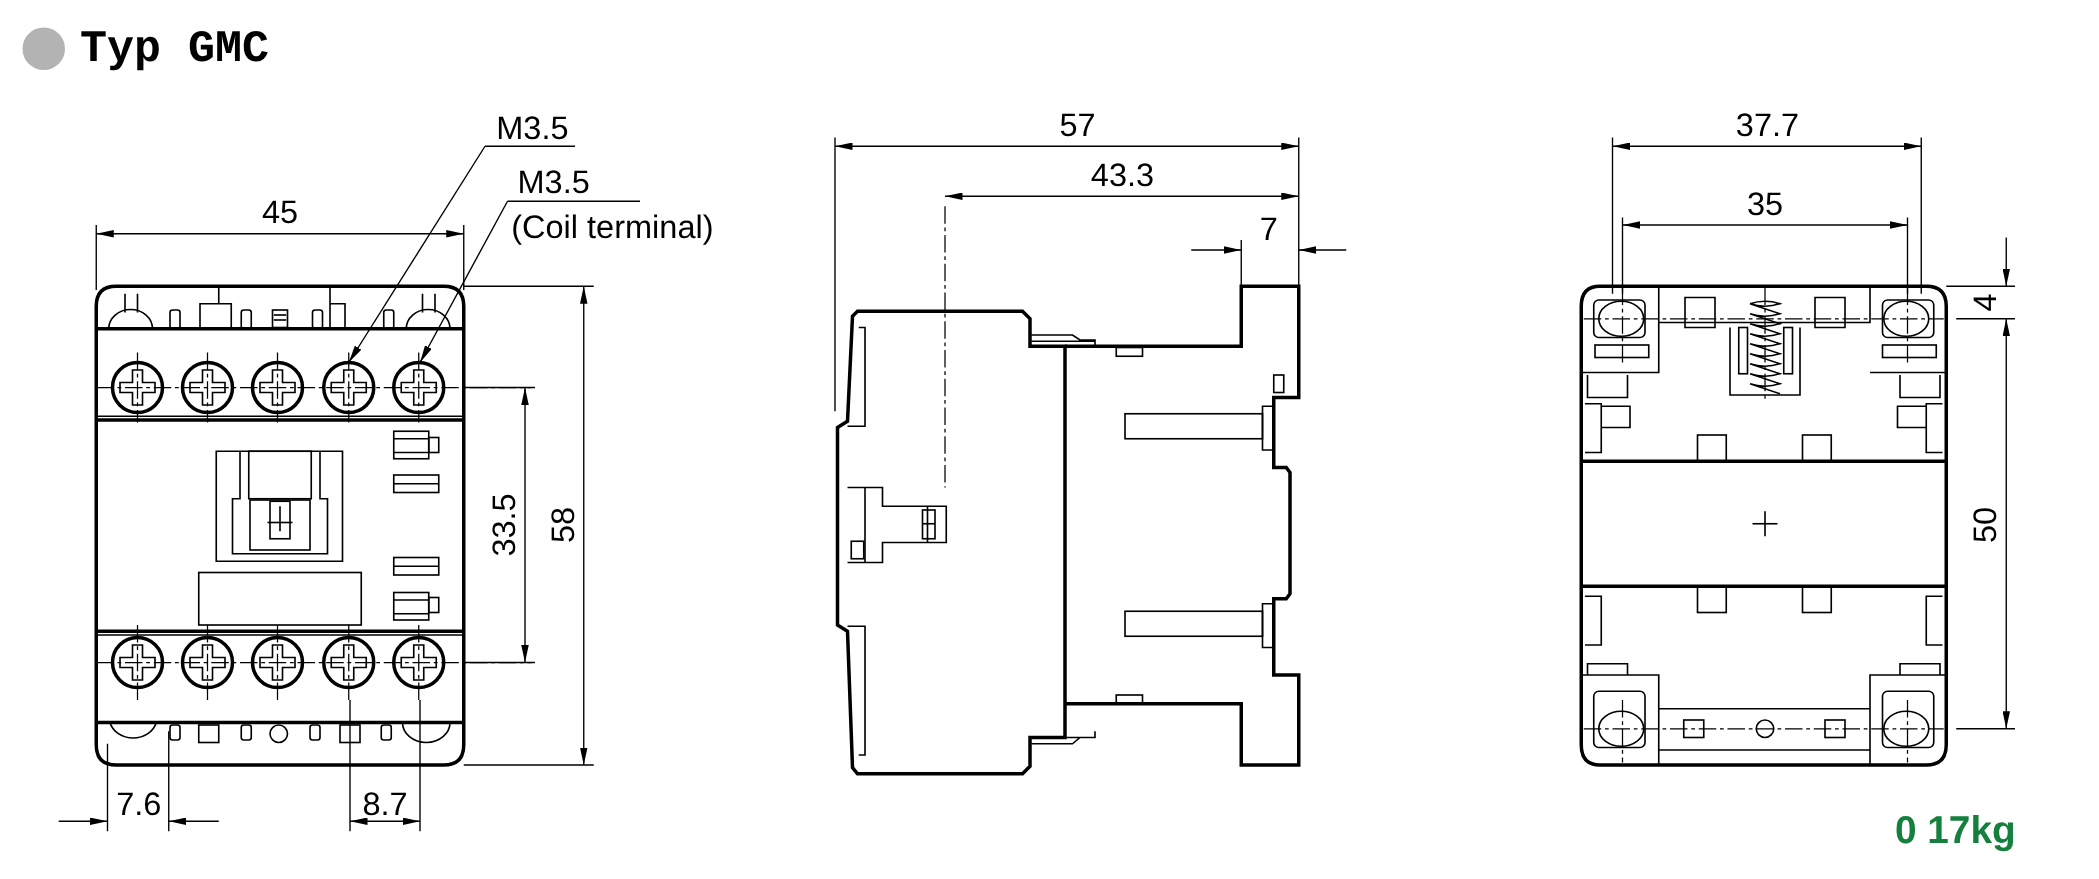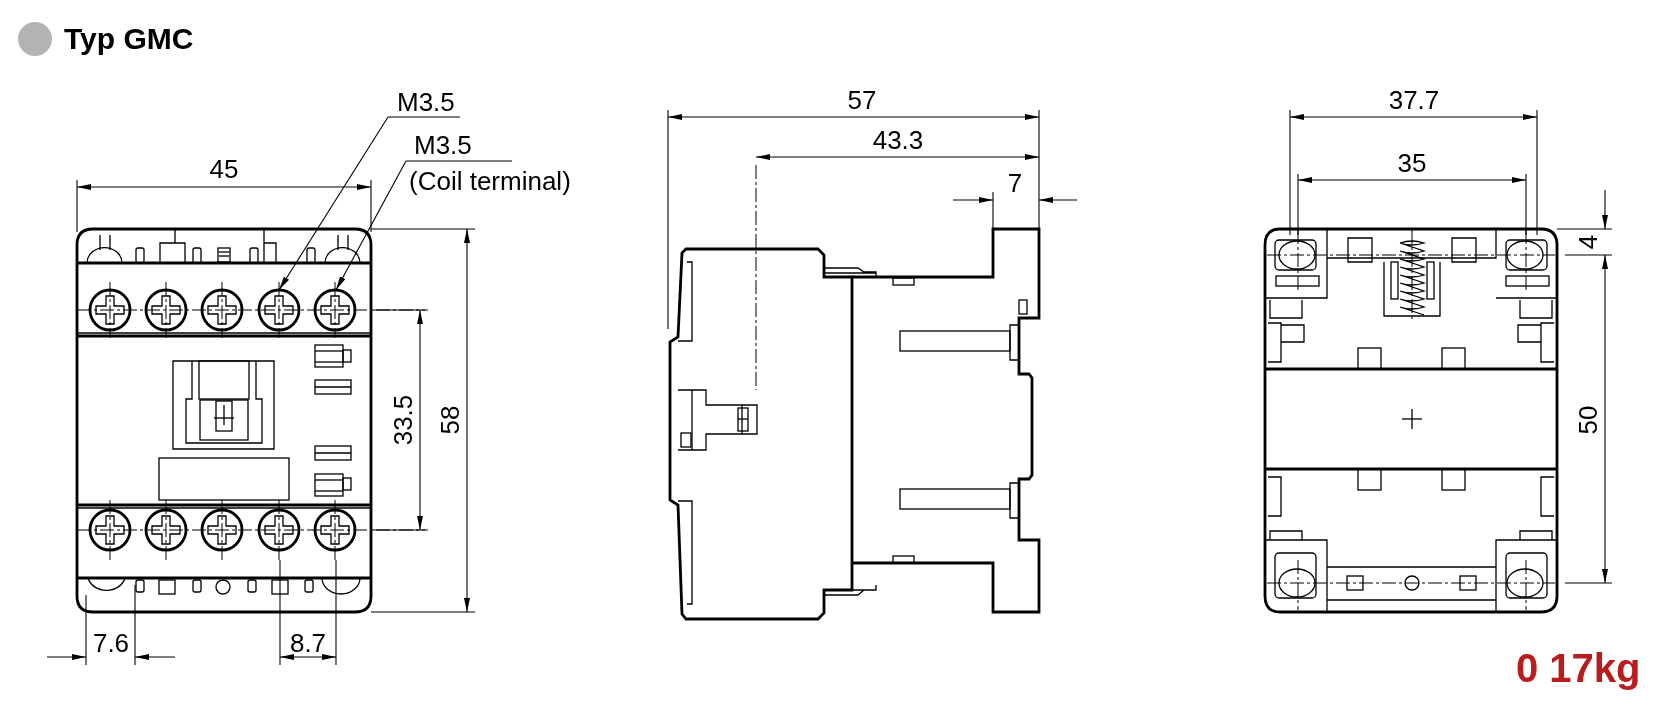--- a/index.html
+++ b/index.html
@@ -1,22 +1,22 @@
 <!DOCTYPE html>
 <html><head>
 <meta charset="utf-8">
 <style>
   html, body { margin: 0; padding: 0; background: #ffffff; }
   body { width: 1679px; height: 703px; position: relative; overflow: hidden;
          font-family: "Liberation Sans", sans-serif; }
   .title-wrap { position: absolute; left: 18px; top: 14px; height: 50px; display: flex; align-items: center; }
   .title-dot { width: 34px; height: 34px; border-radius: 50%; background: #b3b3b3; margin-right: 12px; }
-  .title-text { font-family: Liberation Sans, sans-serif; font-weight: bold; font-size: 30px; color: #000; letter-spacing: 0px; }
+  .title-text { font-family: Liberation Mono, monospace; font-weight: bold; font-size: 36px; color: #000; letter-spacing: 0px; }
   .weight { position: absolute; left: 1516px; top: 646px; font-family: "Liberation Sans", sans-serif;
-            font-weight: bold; font-size: 40px; color: #b91c1c; }
+            font-weight: bold; font-size: 31px; color: #15803d; }
   svg#drawing { position: absolute; left: 0; top: 0; }
   .dimtext { font-family: "Liberation Sans", sans-serif; font-size: 26px; fill: #000; }
   .thick { stroke: #000; stroke-width: 2.8; fill: none; }
   .thin { stroke: #000; stroke-width: 1.3; fill: none; }
   .dim { stroke: #000; stroke-width: 1.1; fill: none; }
   .center { stroke: #000; stroke-width: 1; fill: none; stroke-dasharray: 14 3 3 3; }
 </style>
 </head>
 <body>
 

